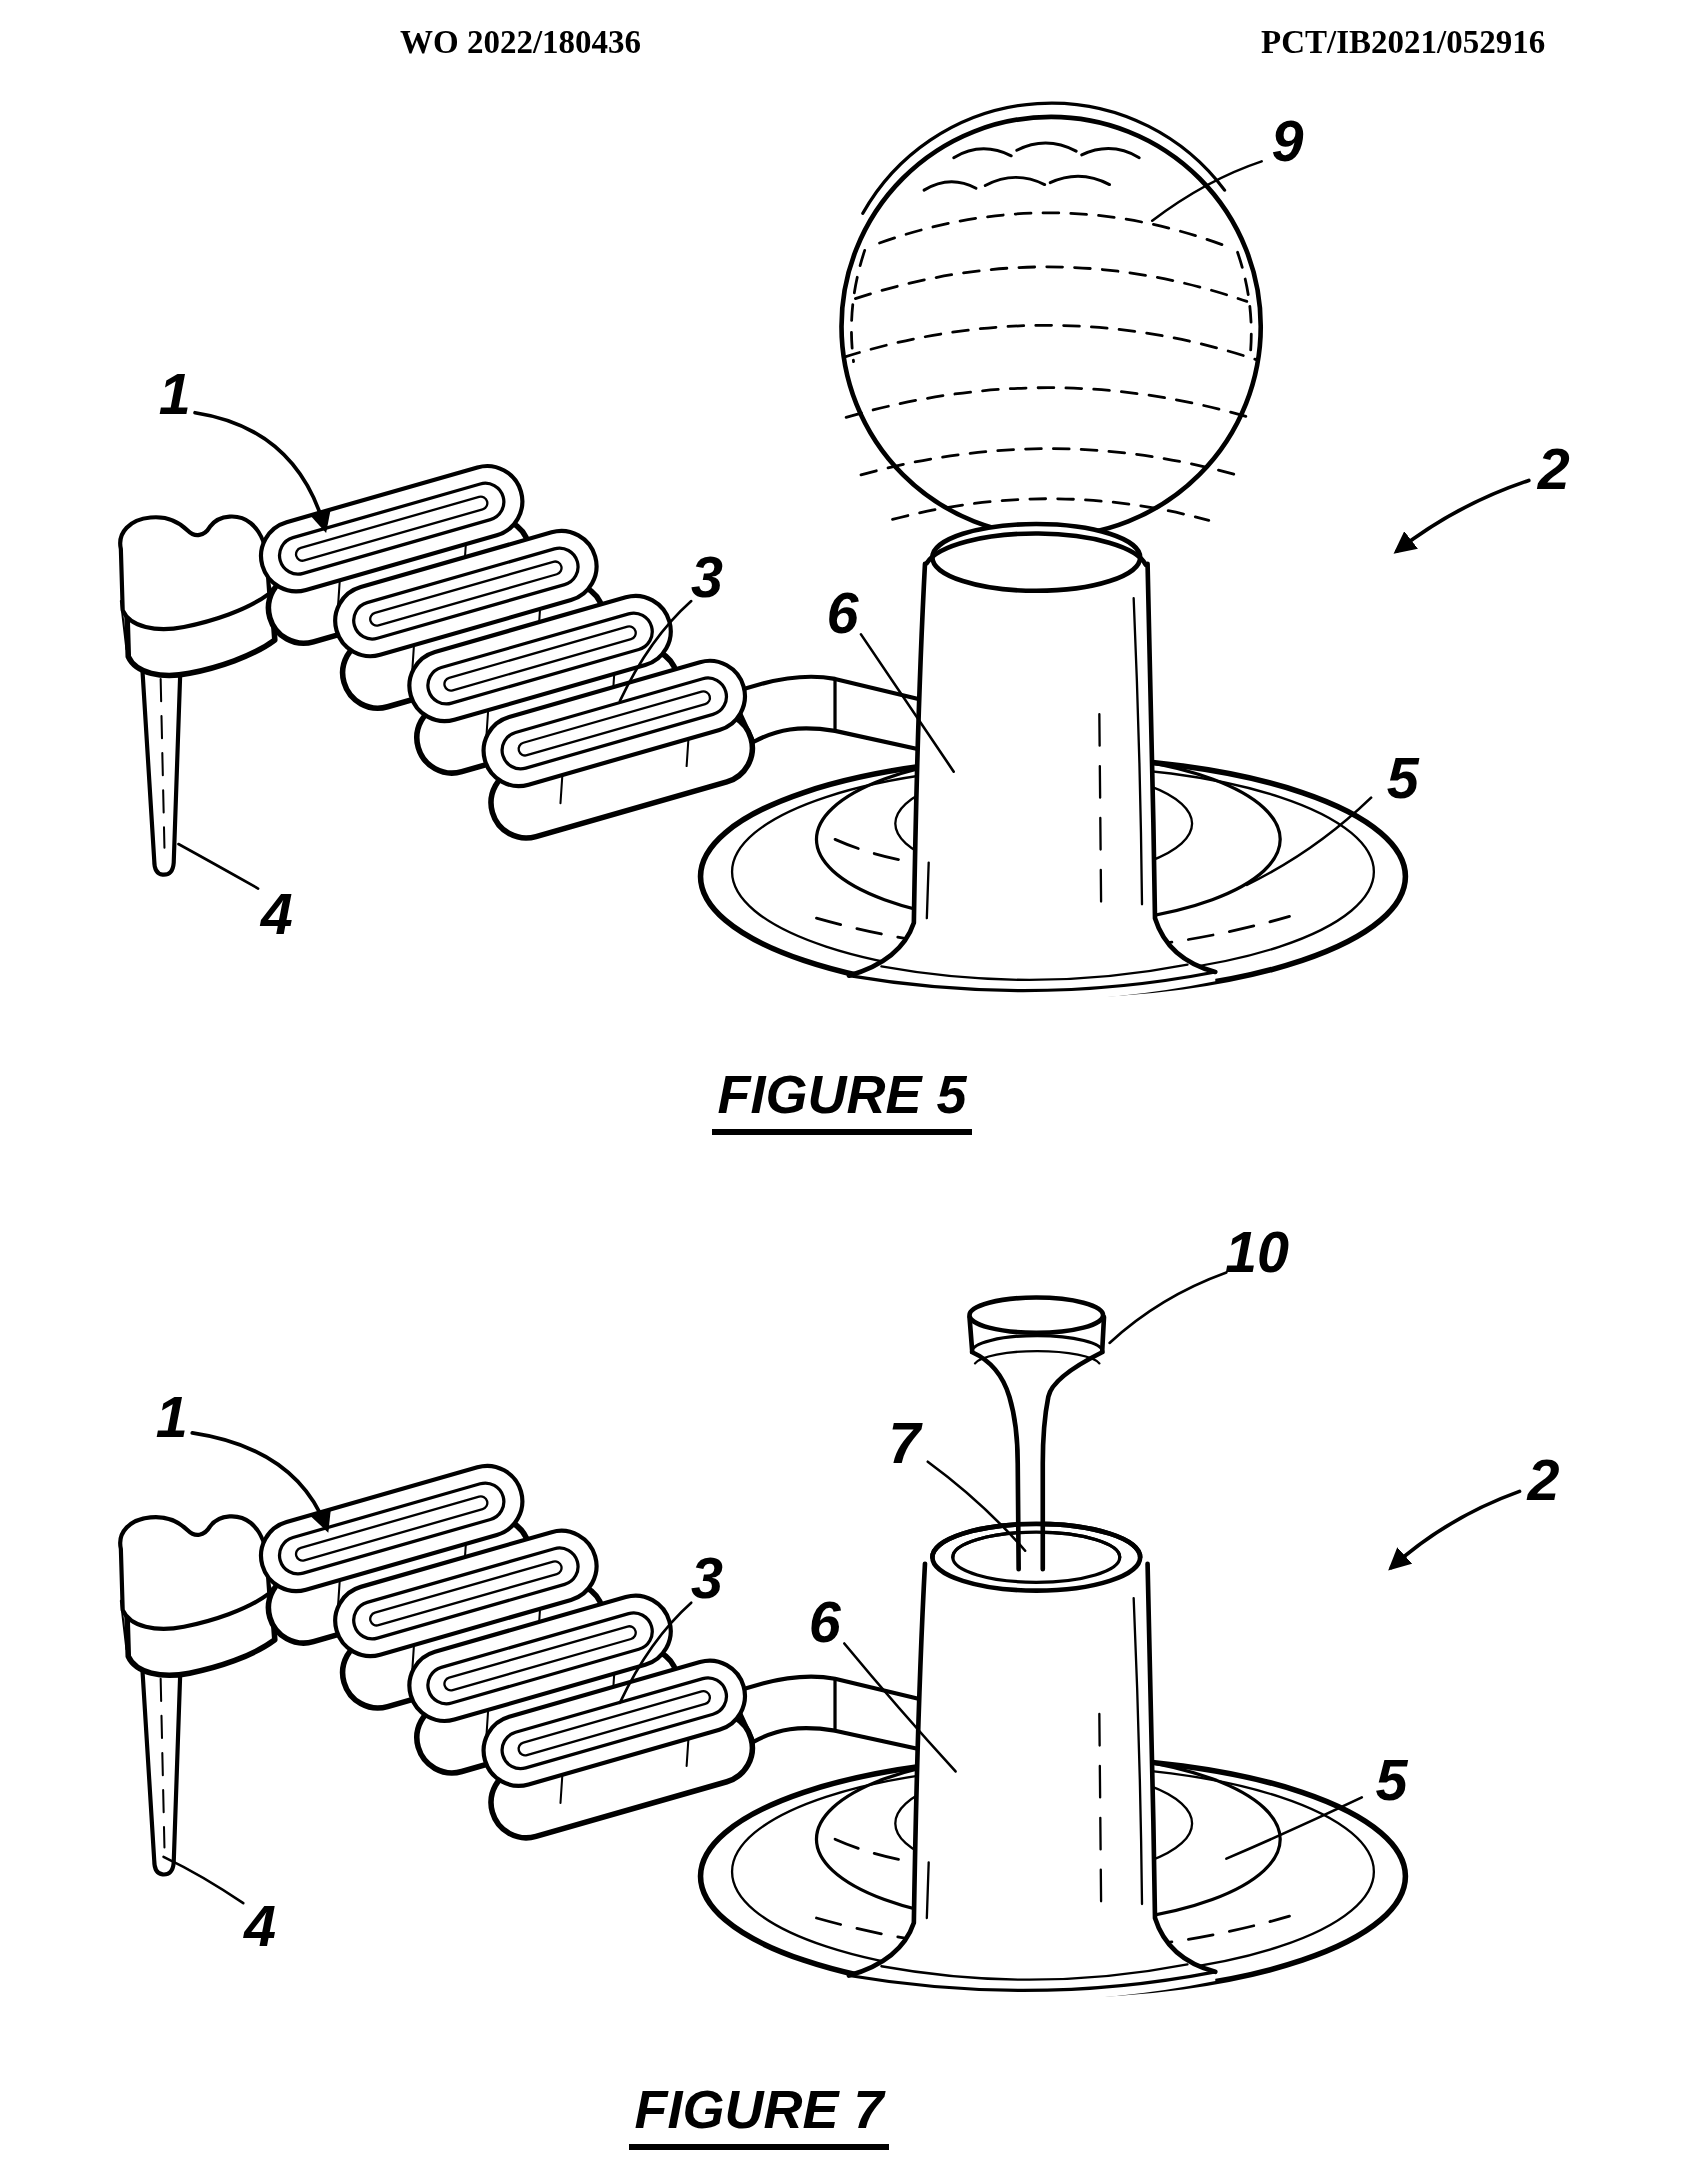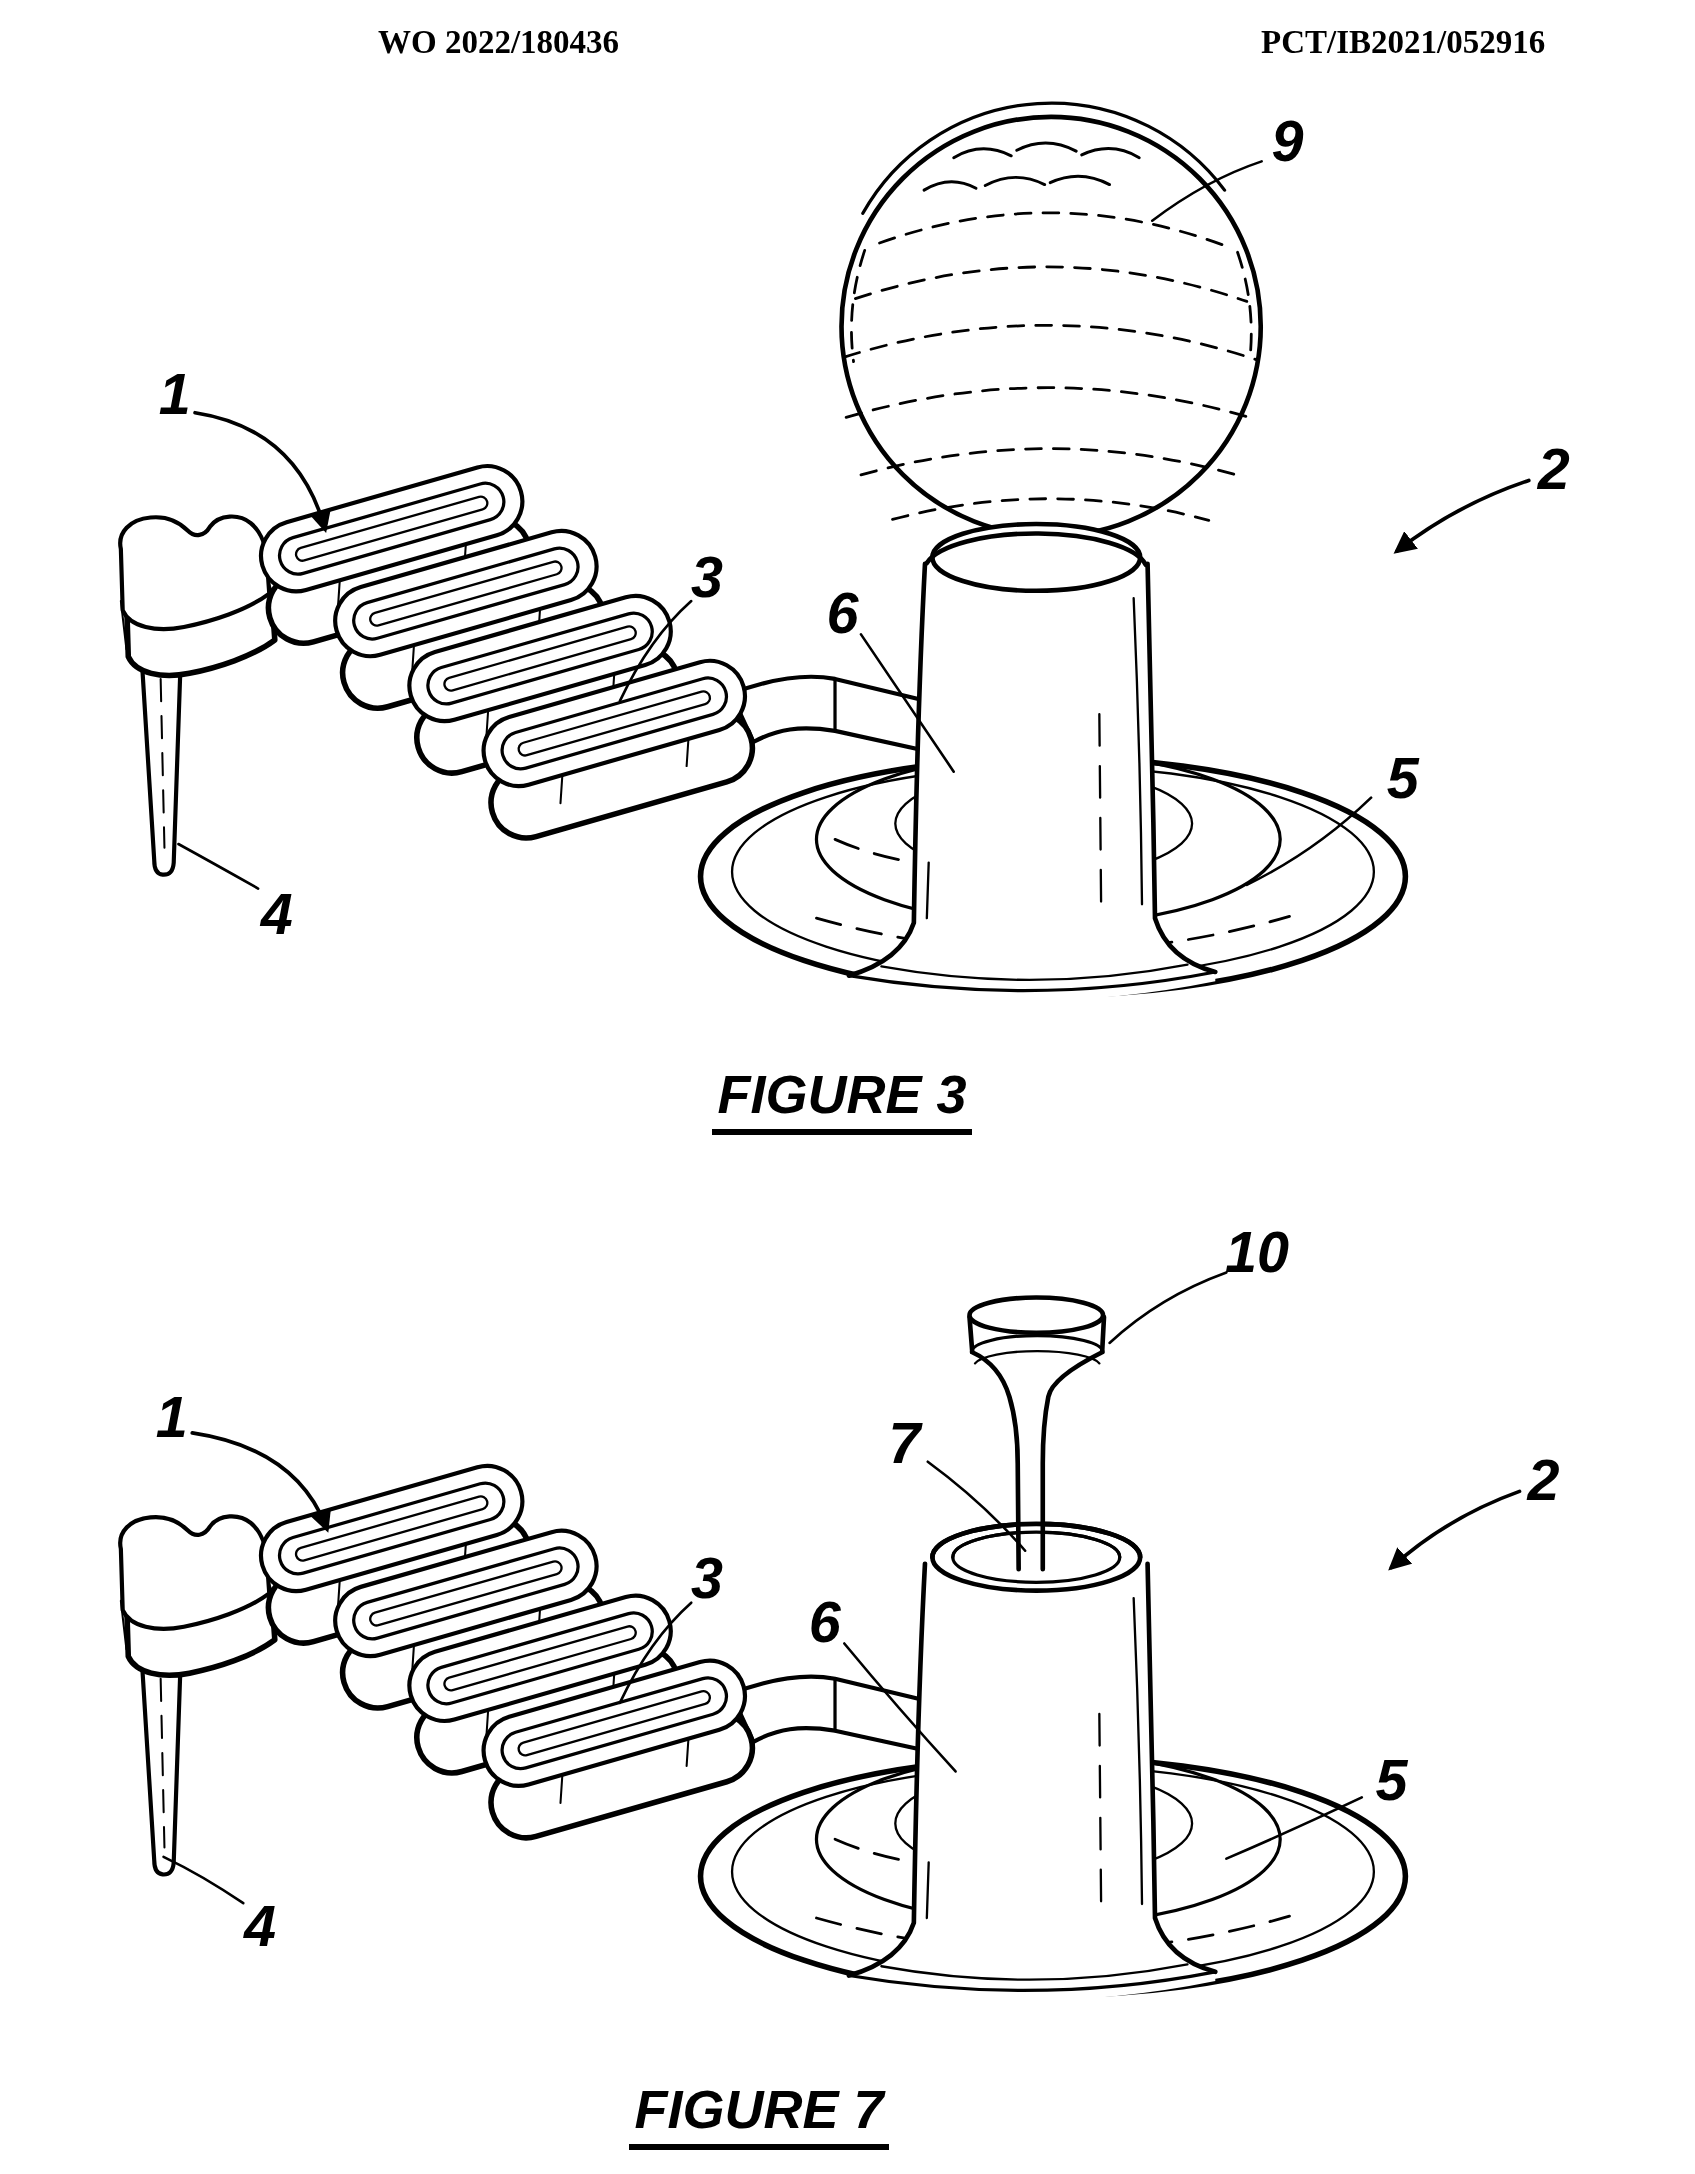--- a/index.html
+++ b/index.html
@@ -1,19 +1,19 @@
 <!DOCTYPE html>
 <html style="font-size:15px"><head>
 <meta charset="utf-8">
 <style>
   html,body{margin:0;padding:0;background:#fff;}
   .page{position:relative;width:1696px;height:2174px;background:#fff;overflow:hidden;
         font-family:"Liberation Sans",sans-serif;color:#000;}
   .hdr{position:absolute;top:24px;font:700 33px "Liberation Serif",serif;white-space:nowrap;}
-  .hdr-left{left:378px;}
+  .hdr-left{left:400px;}
   .hdr-right{left:1261px;text-align:right;}
   .caption{position:absolute;font:italic 700 54px "Liberation Sans",sans-serif;
            border-bottom:6.5px solid #000;padding:0 5.6px 3.7px 5.6px;white-space:nowrap;}
   .cap6{left:712px;top:1063px;}
   .cap7{left:629px;top:2078px;}
   svg{position:absolute;left:0;top:0;}
   .f-white{fill:#fff;stroke:none;}
   .s-main{fill:none;stroke:#000;stroke-width:5;stroke-linecap:round;stroke-linejoin:round;}
   .s-med{fill:none;stroke:#000;stroke-width:3.5;stroke-linecap:round;stroke-linejoin:round;}
   .s-thin{fill:none;stroke:#000;stroke-width:2.5;stroke-linecap:round;}
@@ -205,16 +205,16 @@
       <text class="reftext" x="1355" y="1371">10</text>
       <text class="reftext" x="975" y="1577">7</text>
       <text class="reftext" x="762" y="1723">3</text>
       <text class="reftext" x="889" y="1770">6</text>
       <text class="reftext" x="1664" y="1617">2</text>
       <text class="reftext" x="1500" y="1941">5</text>
       <text class="reftext" x="280" y="2098">4</text>
     </g>
   </svg>
 
-  <div class="caption cap6">FIGURE 3</div>
+  <div class="caption cap6">FIGURE 5</div>
   <div class="caption cap7">FIGURE 7</div>
 </div>
 
 
 </body></html>

